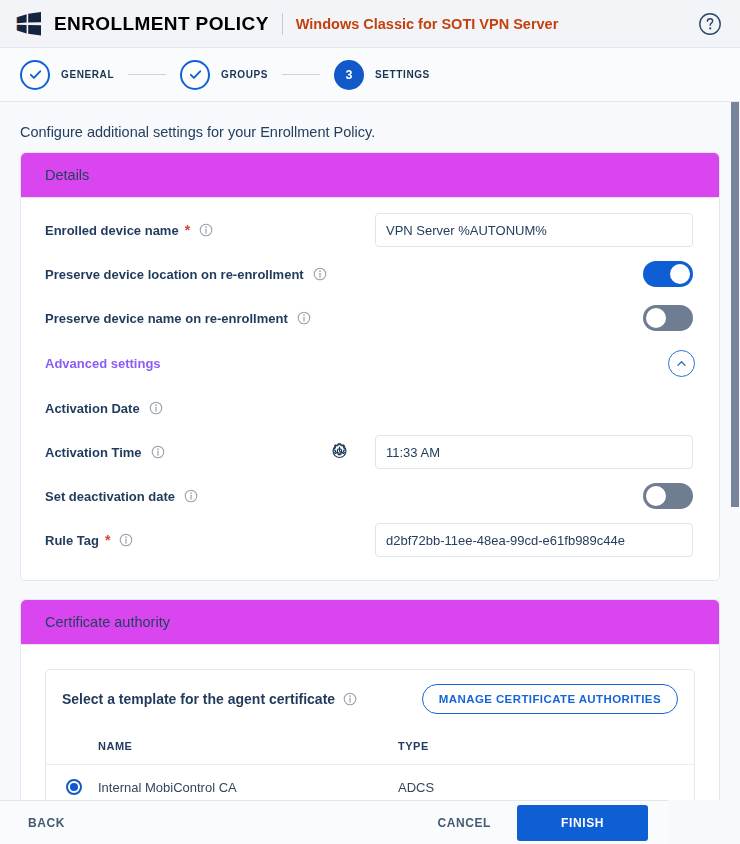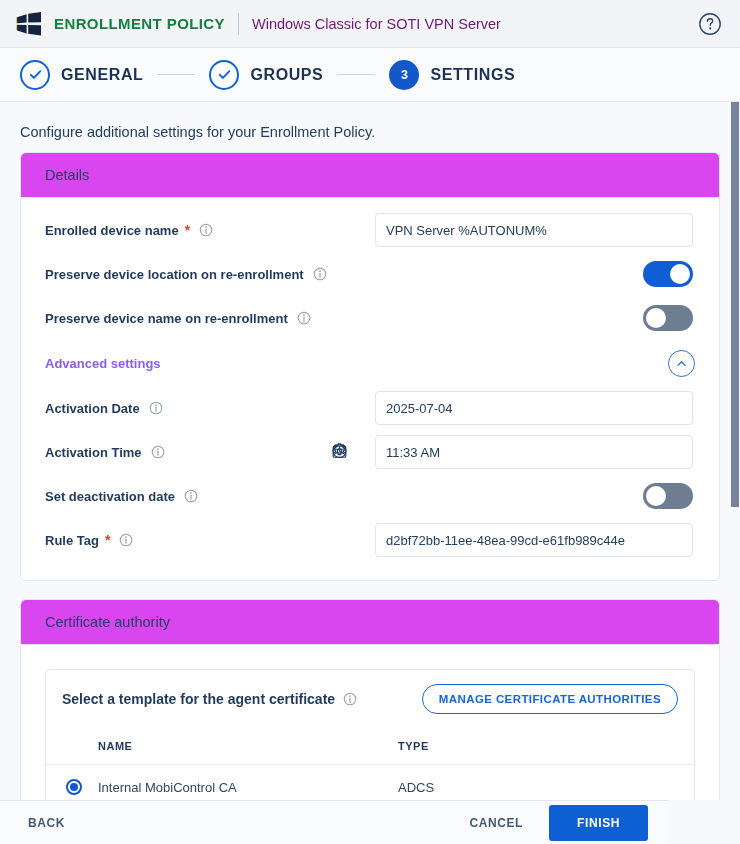--- a/index.html
+++ b/index.html
@@ -22,29 +22,29 @@
   .header {
     position: absolute; top: 0; left: 0;
     width: 740px; height: 48px;
     background: #f2f4f8;
     border-bottom: 1px solid #e2e6ed;
     display: flex; align-items: center;
     padding: 0 16px;
   }
   .logo { width: 26px; height: 24px; flex: 0 0 auto; margin-right: 12px; }
   .title-main {
-    font-size: 15px; font-weight: bold; letter-spacing: .4px;
-    color: #15803d; white-space: nowrap;
+    font-size: 19px; font-weight: bold; letter-spacing: .4px;
+    color: #000000; white-space: nowrap;
   }
   .title-sep {
     width: 1px; height: 22px; background: #c3cbd6;
     margin: 0 13px;
   }
   .title-sub {
-    font-size: 14.5px; color: #701a75; white-space: nowrap; font-weight: 400;
+    font-size: 14.5px; color: #c2410c; white-space: nowrap; font-weight: 700;
   }
   .help-btn {
     position: absolute; right: 18px; top: 50%; transform: translateY(-50%);
     width: 24px; height: 24px; cursor: pointer;
   }
 
   
   .stepper {
     position: absolute; top: 48px; left: 0;
     width: 740px; height: 54px;
@@ -55,21 +55,21 @@
   }
   .step { display: flex; align-items: center; }
   .step-circle {
     width: 30px; height: 30px; border-radius: 50%;
     display: flex; align-items: center; justify-content: center;
     flex: 0 0 auto;
   }
   .step-circle.done { border: 2px solid #0f62d6; background: #fff; }
   .step-circle.active { background: #1258c8; color: #fff; font-size: 12.5px; font-weight: bold; }
   .step-label {
-    margin-left: 11px; font-size: 16px; font-weight: bold;
+    margin-left: 11px; font-size: 10px; font-weight: bold;
     letter-spacing: .6px; color: #1c3252; white-space: nowrap;
   }
   .step-connector {
     width: 38px; height: 1px; background: #ccd4de;
     margin: 0 14px;
   }
 
   
   .body {
     position: absolute; top: 102px; left: 0;
@@ -210,21 +210,21 @@
   .btn-text {
     background: none; border: none;
     font-size: 12px; font-weight: bold; letter-spacing: .6px;
     color: #455a72; cursor: pointer;
     font-family: "Liberation Sans", sans-serif;
     padding: 8px 8px;
   }
   .btn-primary {
     background: #0f5fd4; border: none; border-radius: 3px;
     color: #fff; font-size: 12px; font-weight: bold; letter-spacing: .6px;
-    padding: 11px 28px; cursor: pointer; margin-left: 18px;
+    padding: 11px 44px; cursor: pointer; margin-left: 18px;
     font-family: "Liberation Sans", sans-serif;
   }
   .spacer { flex: 1 1 auto; }
 
   
   .scrollbar-track {
     position: absolute; top: 102px; right: 0;
     width: 10px; height: 698px; background: transparent;
   }
   .scrollbar-thumb {
@@ -352,28 +352,20 @@
 
         <div class="row">
           <div class="row-label">
             <span>Activation Date</span>
             <svg class="info-icon" viewBox="0 0 16 16">
               <circle cx="8" cy="8" r="6.6" fill="none" stroke="#7a8798" stroke-width="1.2"></circle>
               <circle cx="8" cy="4.8" r="0.95" fill="#7a8798"></circle>
               <path d="M8 7.2 V11.6" stroke="#7a8798" stroke-width="1.3" stroke-linecap="round"></path>
             </svg>
           </div>
-          <div class="row-control">
-            <div class="field" title="YYYY-MM-DD">2025-07-04</div>
-            <svg class="field-icon" style="right:392px" viewBox="0 0 20 20">
-              <rect x="2.6" y="4.2" width="14.8" height="13.2" rx="1.6" fill="none" stroke="#1f3a5c" stroke-width="1.35"></rect>
-              <path d="M2.6 8.0 H17.4" stroke="#1f3a5c" stroke-width="1.35"></path>
-              <path d="M6.3 2.6 V5.4 M13.7 2.6 V5.4" stroke="#1f3a5c" stroke-width="1.35" stroke-linecap="round"></path>
-            </svg>
-          </div>
         </div>
 
         <div class="row">
           <div class="row-label">
             <span>Activation Time</span>
             <svg class="info-icon" viewBox="0 0 16 16">
               <circle cx="8" cy="8" r="6.6" fill="none" stroke="#7a8798" stroke-width="1.2"></circle>
               <circle cx="8" cy="4.8" r="0.95" fill="#7a8798"></circle>
               <path d="M8 7.2 V11.6" stroke="#7a8798" stroke-width="1.3" stroke-linecap="round"></path>
             </svg>

